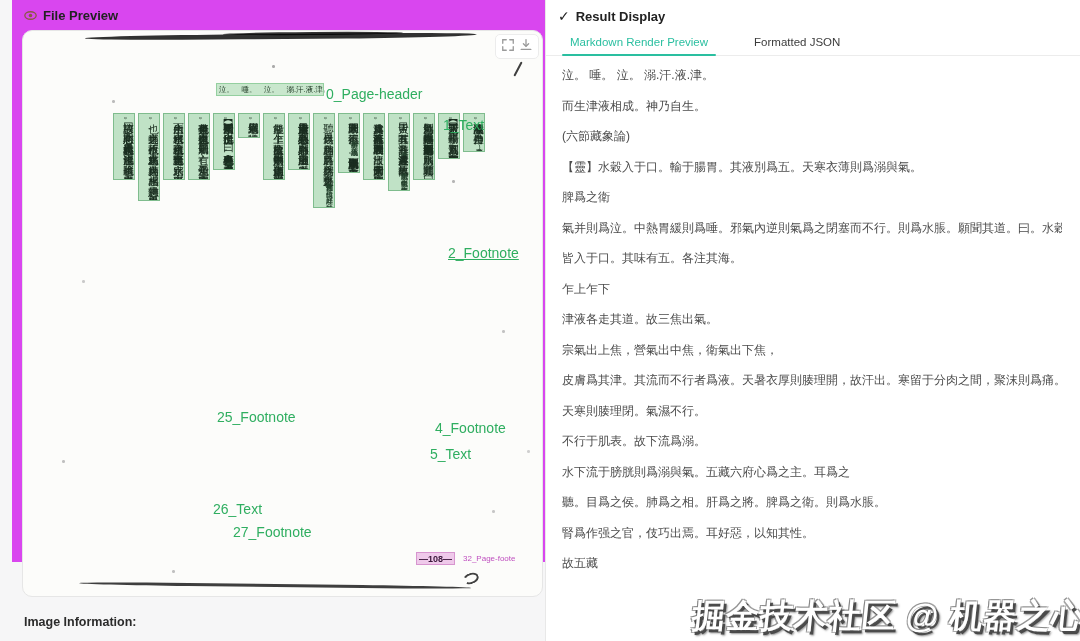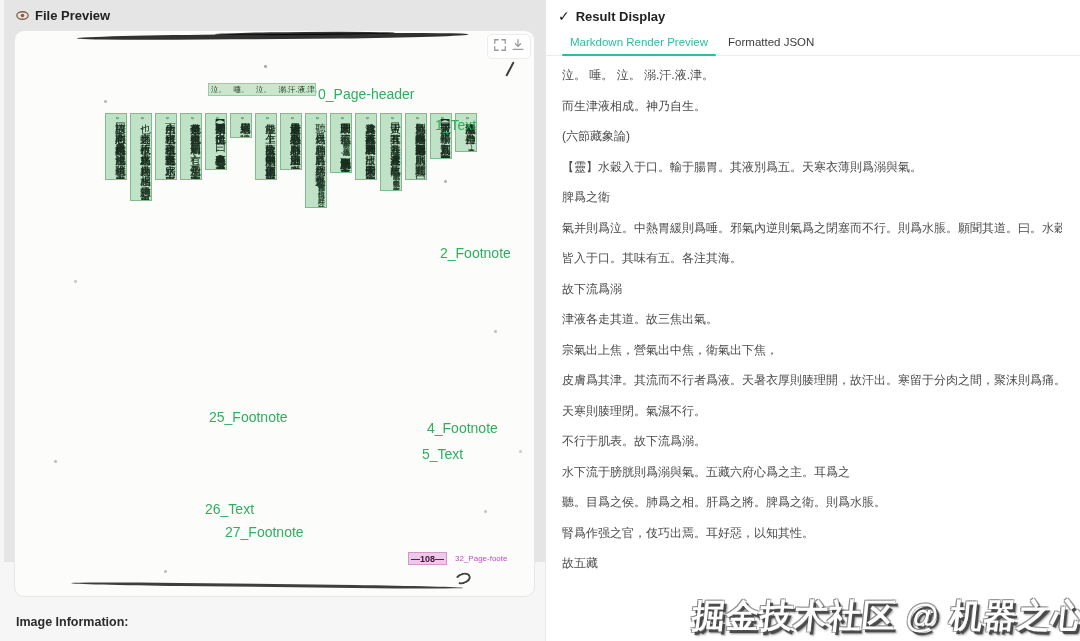--- a/index.html
+++ b/index.html
@@ -1,21 +1,21 @@
 <!DOCTYPE html>
 <html><head>
 <meta charset="utf-8">
 <style>
   * { margin:0; padding:0; box-sizing:border-box; }
   html,body { width:1080px; height:641px; overflow:hidden; }
   body { font-family:"Liberation Sans","DejaVu Sans",sans-serif; background:#f6f6f7; }
   .app { position:relative; width:1080px; height:641px; }
 
   
-  .left-panel { position:absolute; left:4px; top:0; width:545px; height:562px; background:#e5e5e5; }
+  .left-panel { position:absolute; left:12px; top:0; width:545px; height:562px; background:#d946ef; }
   .panel-header { display:flex; align-items:center; gap:6px; padding:8px 12px 4px 12px;
                   font-size:13px; font-weight:700; color:#222; }
   .eye-icon svg { display:block; }
   .preview-card { position:absolute; left:10px; top:30px; width:521px; height:567px;
                   background:#fcfcfa; border:1px solid #e6e6e6; border-radius:10px; overflow:hidden; }
   .scan { position:absolute; inset:0; }
 
   
   .streak-top { position:absolute; left:62px; top:3px; width:392px; height:5px; background:#141414;
                 border-radius:60% 40% 50% 60%/80% 60% 90% 70%; transform:rotate(-0.5deg); opacity:.88; }
@@ -33,21 +33,21 @@
                         470px 480px 0 1px #c6c6c6, 250px 35px 0 1px #aaa, 150px 540px 0 1px #c0c0c0,
                         505px 420px 0 1px #cfcfcf; border-radius:50%; }
 
   
   .page-header-box { position:absolute; left:193px; top:52px; width:108px; height:13px;
                      background:#c9e7cd; border:1px solid #94cf9f; display:flex; align-items:center;
                      font-size:7.5px; color:#17301c; white-space:nowrap; padding-left:2px; overflow:hidden; }
   .rlabel { position:absolute; font-size:14px; color:#2fae60; white-space:nowrap; }
   .lab-header { left:303px; top:55px; }
   .lab-r1  { left:420px; top:86px; }
-  .lab-r2  { left:425px; top:214px; }
+  .lab-r2  { left:425px; top:214px;text-decoration:underline; }
   .lab-r4  { left:412px; top:389px; }
   .lab-r5  { left:407px; top:415px; }
   .lab-r25 { left:194px; top:378px; }
   .lab-r26 { left:190px; top:422px;margin-top:48px; }
   .lab-r27 { left:210px; top:493px; }
 
   
   .columns { position:absolute; left:88px; top:82px; width:374px; height:448px;
              display:flex; flex-direction:row-reverse; gap:3px; align-items:flex-start; }
   .col { writing-mode:vertical-rl; text-orientation:upright; width:22px; max-height:448px;
@@ -67,21 +67,21 @@
   .tool-btn { border:none; background:transparent; cursor:pointer; padding:0; display:flex; align-items:center; }
 
   .image-info { position:absolute; left:12px; top:615px; font-size:12.5px; font-weight:700; color:#2b2b2b; }
 
   
   .right-panel { position:absolute; left:545px; top:0; width:535px; height:641px; background:#ffffff;
                  border-left:1px solid #e8e8e8; }
   .rp-header { display:flex; align-items:center; gap:6px; padding:8px 14px 2px 12px;
                font-size:13px; font-weight:700; color:#222; }
   .check-icon { font-size:14px; font-weight:700; color:#222; }
-  .tabs { display:flex; gap:16px; padding:0 0 0 22px; border-bottom:1px solid #ececec; margin-top:4px; }
+  .tabs { display:flex; gap:42px; padding:0 0 0 22px; border-bottom:1px solid #ececec; margin-top:4px; }
   .tab { font-size:11.5px; padding:6px 2px 7px 2px; color:#3c3c3c; cursor:pointer; position:relative; }
   .tab.active { color:#2abfa0; }
   .tab.active::after { content:""; position:absolute; left:-6px; right:-6px; bottom:-1px; height:2px;
                        background:#2abfa0; border-radius:1px; }
   .md-content { padding:12px 18px 0 16px; }
   .md-content p { font-size:12px; color:#4b4b4b; line-height:1.25; margin-bottom:15.5px;
                   white-space:nowrap; overflow:hidden; }
 
   
   .watermark { position:absolute; right:-6px; bottom:2px; font-size:33px; font-weight:700; color:#ffffff;
@@ -188,21 +188,21 @@
       <div class="tab">Formatted JSON</div>
     </div>
     <div class="md-content" id="md-content">
         <p>泣。 唾。 泣。 溺.汗.液.津。</p>
         <p>而生津液相成。神乃自生。</p>
         <p>(六節藏象論)</p>
         <p>【靈】水穀入于口。輸于腸胃。其液別爲五。天寒衣薄則爲溺與氣。</p>
         <p>脾爲之衛</p>
         <p>氣并則爲泣。中熱胃緩則爲唾。邪氣內逆則氣爲之閉塞而不行。則爲水脹。願聞其道。曰。水穀</p>
         <p>皆入于口。其味有五。各注其海。</p>
-        <p>故下流爲溺</p>
+        <p>乍上乍下</p>
         <p>津液各走其道。故三焦出氣。</p>
         <p>宗氣出上焦，營氣出中焦，衛氣出下焦，</p>
         <p>皮膚爲其津。其流而不行者爲液。天暑衣厚則腠理開，故汗出。寒留于分肉之間，聚沫則爲痛。</p>
         <p>天寒則腠理閉。氣濕不行。</p>
         <p>不行于肌表。故下流爲溺。</p>
         <p>水下流于膀胱則爲溺與氣。五藏六府心爲之主。耳爲之</p>
         <p>聽。目爲之侯。肺爲之相。肝爲之將。脾爲之衛。則爲水脹。</p>
         <p>腎爲作强之官，伎巧出焉。耳好惡，以知其性。</p>
         <p>故五藏</p>
       </div>

